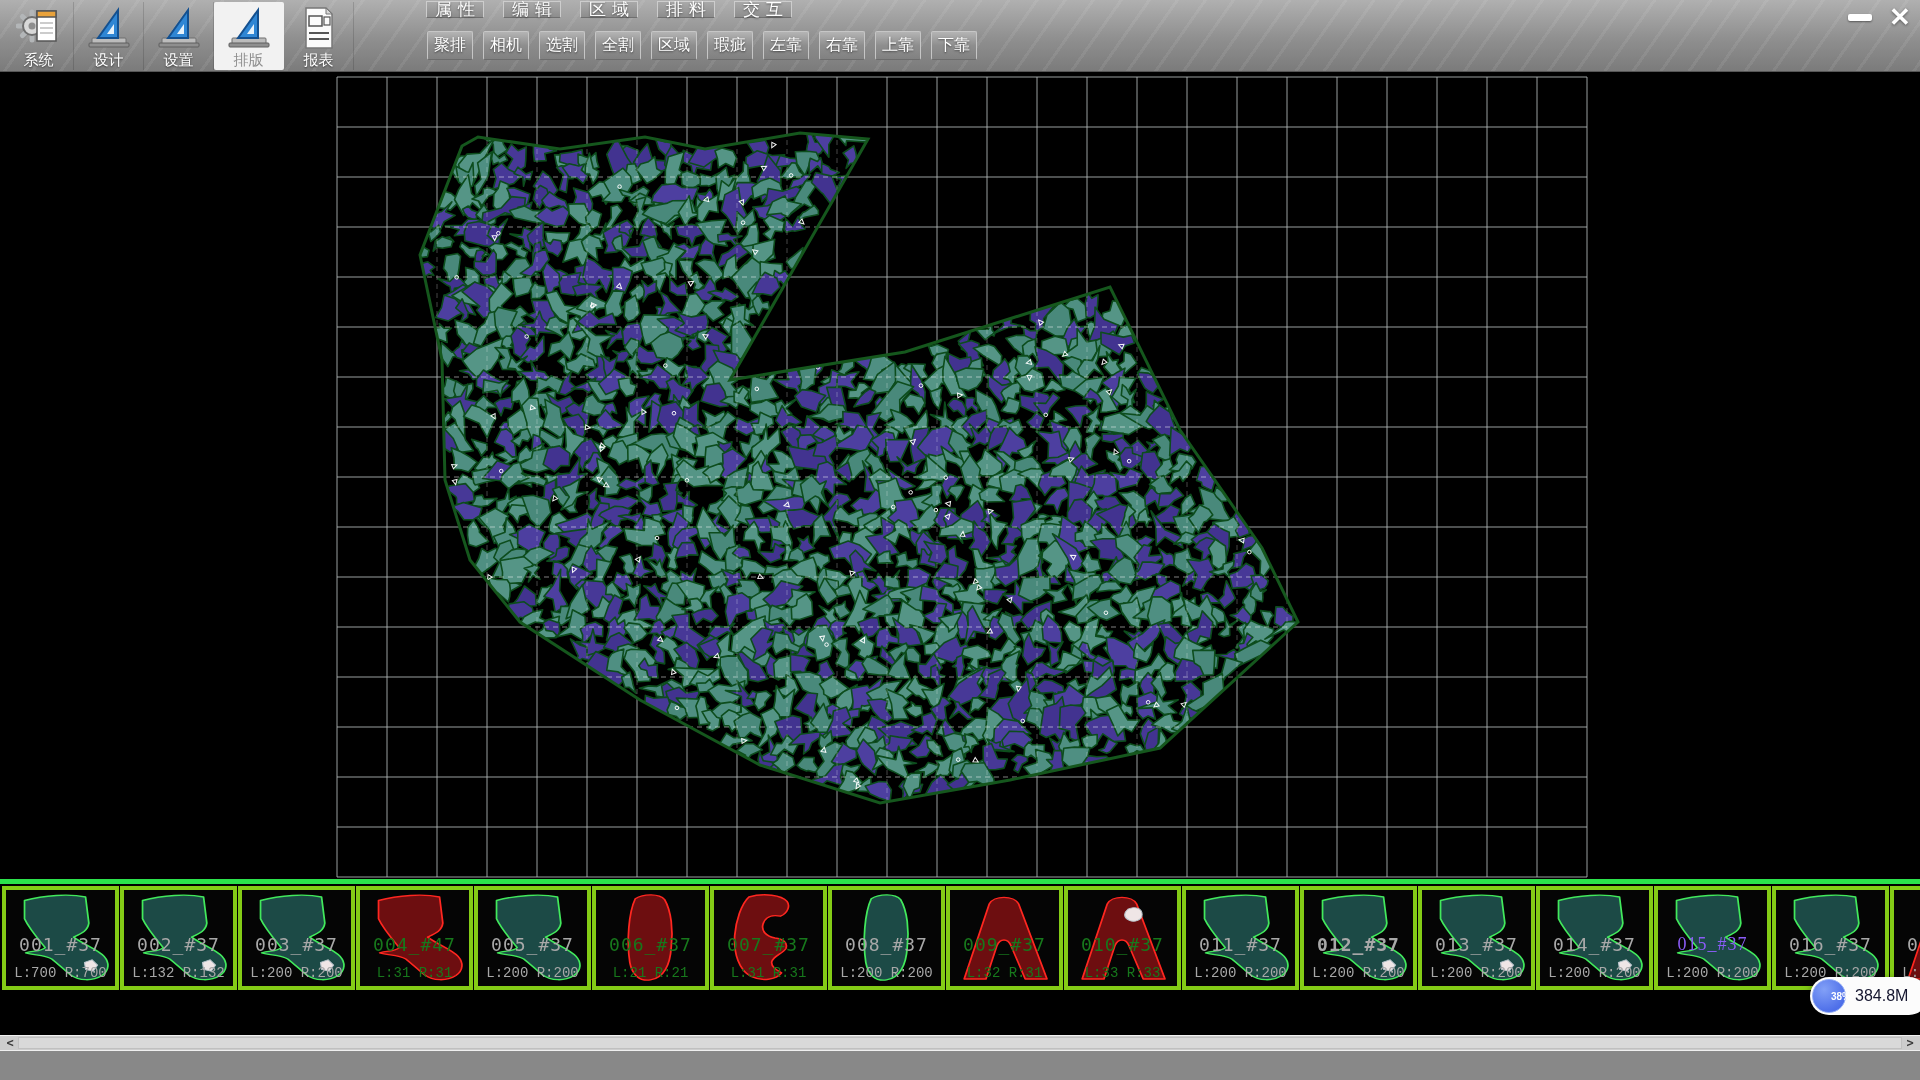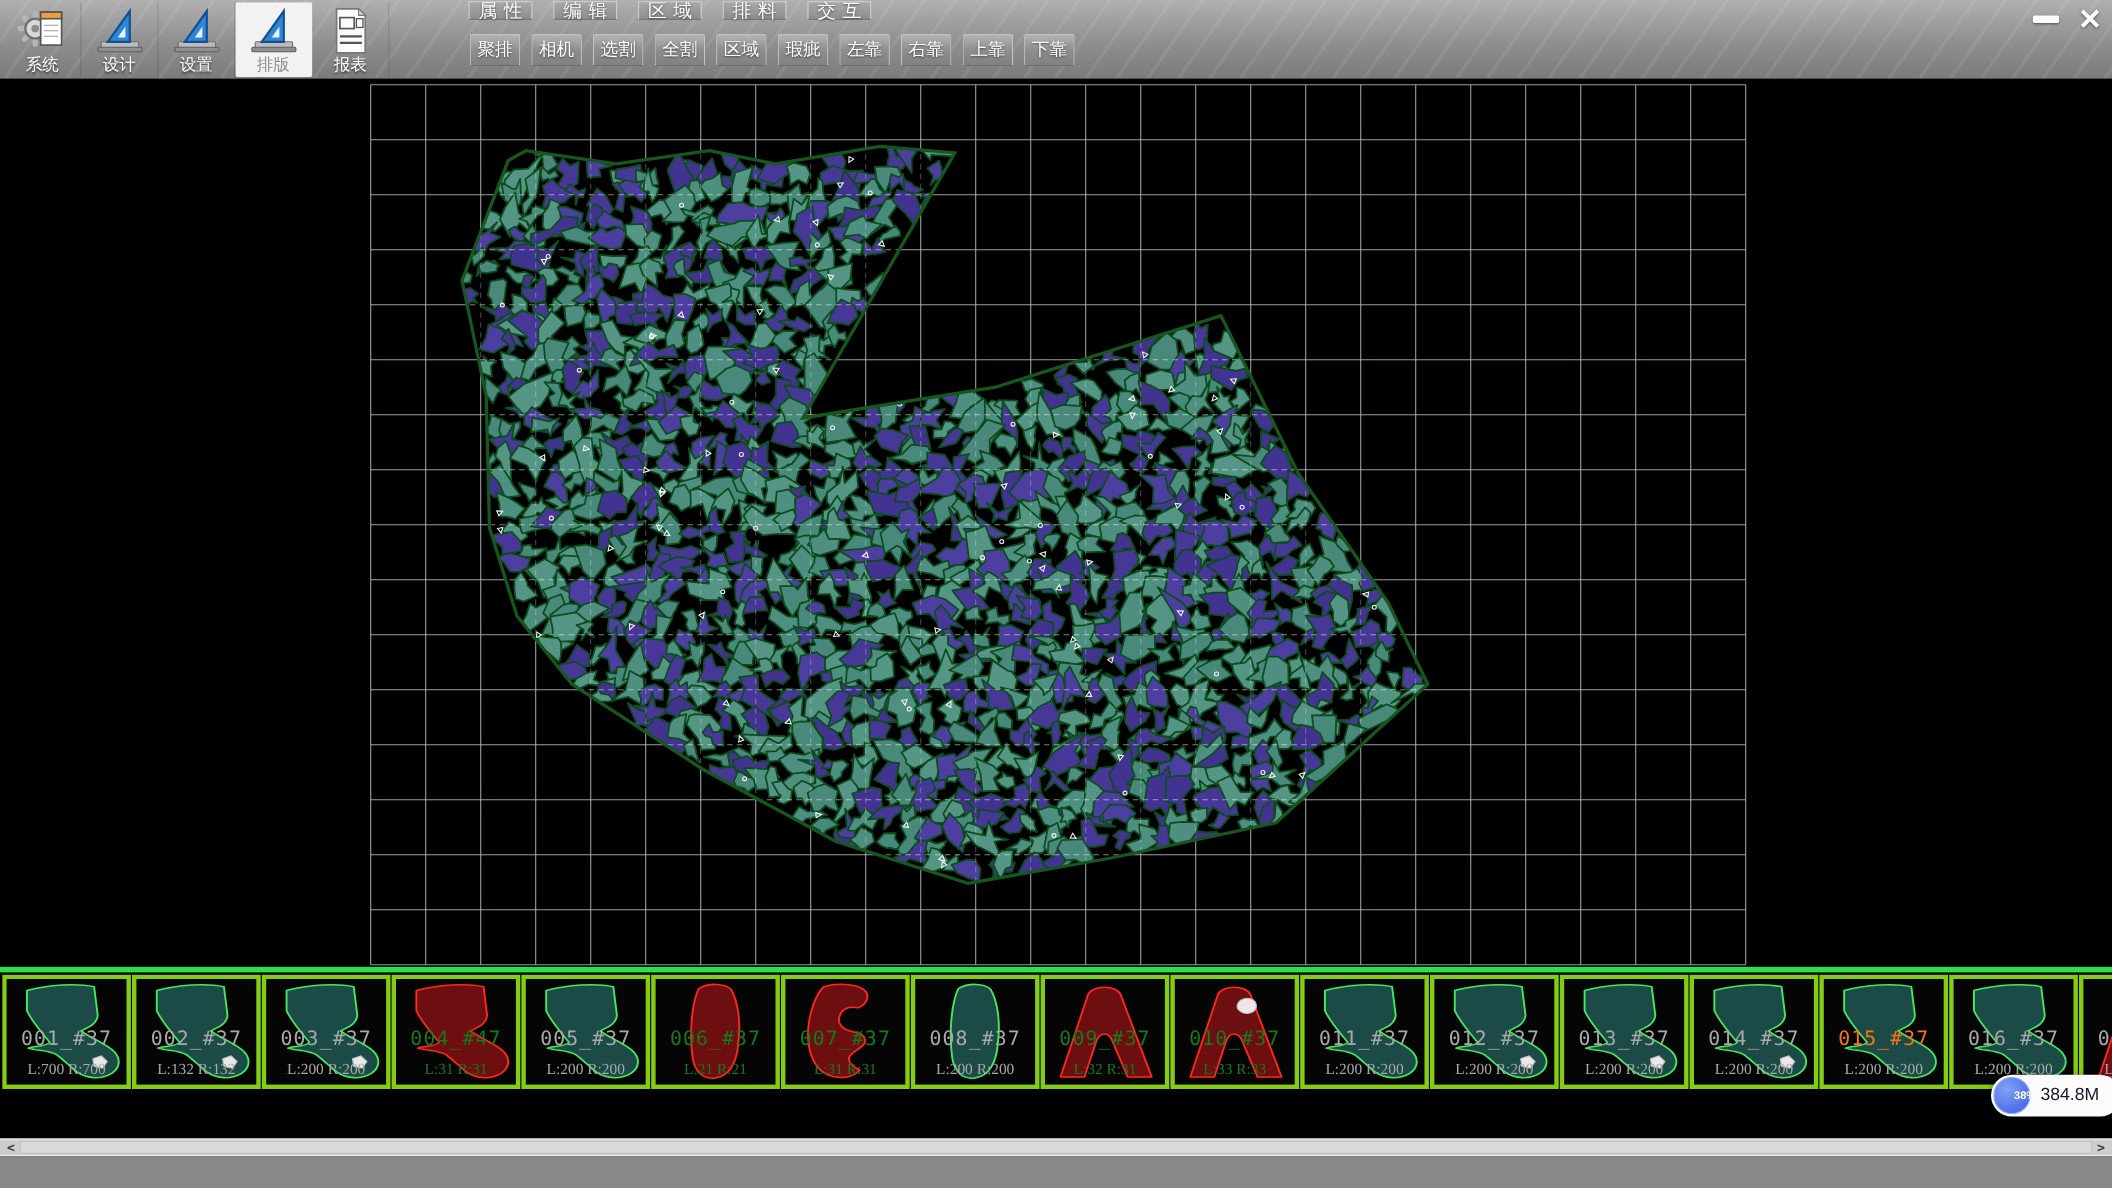--- a/index.html
+++ b/index.html
@@ -39,21 +39,21 @@
   
   .parts-strip{position:absolute;top:879px;left:0;width:1920px;height:126px;background:#000;}
   .parts-accent{height:5px;width:100%;}
   .cells{display:flex;margin-left:2px;margin-top:2px;width:1918px;overflow:hidden;}
   .cell{flex:0 0 117px;height:104px;border:4px solid #84cc16;margin-right:1px;background:#050505;
     position:relative;box-sizing:border-box;cursor:pointer;}
   .cell svg{position:absolute;left:0;top:0;width:100%;height:100%;}
   .cell .pid{position:absolute;width:100%;text-align:center;top:44px;
     font-family:"DejaVu Sans Mono",monospace;font-size:18px;letter-spacing:1px;}
   .cell .plr{position:absolute;width:100%;text-align:center;bottom:5px;
-    font-family:Liberation Serif, serif;font-size:14px;}
+    font-family:Liberation Mono, monospace;font-size:14px;}
 
   
   .hscroll{position:absolute;top:1035px;left:0;width:1920px;height:16px;background:#cdcdcd;
     border-top:1px solid #f2f2f2;border-bottom:1px solid #efefef;box-sizing:border-box;}
   .hs-arrow{position:absolute;top:0px;width:16px;height:14px;display:flex;align-items:center;justify-content:center;
     color:#3a3a3a;font-size:12px;font-weight:bold;font-family:"DejaVu Sans Mono",monospace;cursor:pointer;}
   .hs-left{left:2px;} .hs-right{right:2px;}
   .hs-thumb{position:absolute;left:18px;right:18px;top:1px;height:12px;background:#d9d9d9;
     border:1px solid #c0c0c0;box-sizing:border-box;cursor:pointer;}
   .statusbar{position:absolute;top:1051px;left:0;width:1920px;height:29px;background:#888;}
@@ -1495,21 +1495,21 @@
           <path d="M17,12 C35,6 58,4 73,8 L76,38 C75,47 69,50 62,54 C72,63 84,68 90,76 C95,83 95,92 88,98 C79,105 67,104 59,97 C53,91 48,85 42,79 C35,74 26,75 18,72 C25,69 32,71 36,66 C30,57 21,44 17,33 Z" fill="#1c4a46" stroke="#42e95c" stroke-width="1.6" stroke-linejoin="round"></path>
         </svg>
         <div class="pid" style="color: rgb(168, 168, 168);">011_#37</div>
         <div class="plr" style="color: rgb(168, 168, 168);">L:200 R:200</div>
       </div>
       <div class="cell">
         <svg viewBox="0 0 100 110" preserveAspectRatio="none">
           <path d="M17,12 C35,6 58,4 73,8 L76,38 C75,47 69,50 62,54 C72,63 84,68 90,76 C95,83 95,92 88,98 C79,105 67,104 59,97 C53,91 48,85 42,79 C35,74 26,75 18,72 C25,69 32,71 36,66 C30,57 21,44 17,33 Z" fill="#1c4a46" stroke="#42e95c" stroke-width="1.6" stroke-linejoin="round"></path>
           <path d="M72,83 L79,80 L84,86 L80,93 L73,91 Z" fill="#efe6e6" stroke="#b8c4cc" stroke-width="1"></path>
         </svg>
-        <div class="pid" style="color: rgb(168, 168, 168);">012_#37</div>
+        <div class="pid" style="color: rgb(168, 168, 168); font-weight: bold;">012_#37</div>
         <div class="plr" style="color: rgb(168, 168, 168);">L:200 R:200</div>
       </div>
       <div class="cell">
         <svg viewBox="0 0 100 110" preserveAspectRatio="none">
           <path d="M17,12 C35,6 58,4 73,8 L76,38 C75,47 69,50 62,54 C72,63 84,68 90,76 C95,83 95,92 88,98 C79,105 67,104 59,97 C53,91 48,85 42,79 C35,74 26,75 18,72 C25,69 32,71 36,66 C30,57 21,44 17,33 Z" fill="#1c4a46" stroke="#42e95c" stroke-width="1.6" stroke-linejoin="round"></path>
           <path d="M72,83 L79,80 L84,86 L80,93 L73,91 Z" fill="#efe6e6" stroke="#b8c4cc" stroke-width="1"></path>
         </svg>
         <div class="pid" style="color: rgb(168, 168, 168);">013_#37</div>
         <div class="plr" style="color: rgb(168, 168, 168);">L:200 R:200</div>
       </div>
@@ -1518,21 +1518,21 @@
           <path d="M17,12 C35,6 58,4 73,8 L76,38 C75,47 69,50 62,54 C72,63 84,68 90,76 C95,83 95,92 88,98 C79,105 67,104 59,97 C53,91 48,85 42,79 C35,74 26,75 18,72 C25,69 32,71 36,66 C30,57 21,44 17,33 Z" fill="#1c4a46" stroke="#42e95c" stroke-width="1.6" stroke-linejoin="round"></path>
           <path d="M72,83 L79,80 L84,86 L80,93 L73,91 Z" fill="#efe6e6" stroke="#b8c4cc" stroke-width="1"></path>
         </svg>
         <div class="pid" style="color: rgb(168, 168, 168);">014_#37</div>
         <div class="plr" style="color: rgb(168, 168, 168);">L:200 R:200</div>
       </div>
       <div class="cell">
         <svg viewBox="0 0 100 110" preserveAspectRatio="none">
           <path d="M17,12 C35,6 58,4 73,8 L76,38 C75,47 69,50 62,54 C72,63 84,68 90,76 C95,83 95,92 88,98 C79,105 67,104 59,97 C53,91 48,85 42,79 C35,74 26,75 18,72 C25,69 32,71 36,66 C30,57 21,44 17,33 Z" fill="#1c4a46" stroke="#42e95c" stroke-width="1.6" stroke-linejoin="round"></path>
         </svg>
-        <div class="pid" style="color: #f97316;">015_#37</div>
+        <div class="pid" style="color: #8b5cf6; font-family: Liberation Serif, serif;">015_#37</div>
         <div class="plr" style="color: rgb(168, 168, 168);">L:200 R:200</div>
       </div>
       <div class="cell">
         <svg viewBox="0 0 100 110" preserveAspectRatio="none">
           <path d="M17,12 C35,6 58,4 73,8 L76,38 C75,47 69,50 62,54 C72,63 84,68 90,76 C95,83 95,92 88,98 C79,105 67,104 59,97 C53,91 48,85 42,79 C35,74 26,75 18,72 C25,69 32,71 36,66 C30,57 21,44 17,33 Z" fill="#1c4a46" stroke="#42e95c" stroke-width="1.6" stroke-linejoin="round"></path>
         </svg>
         <div class="pid" style="color: rgb(168, 168, 168);">016_#37</div>
         <div class="plr" style="color: rgb(168, 168, 168);">L:200 R:200</div>
       </div>
       <div class="cell">

